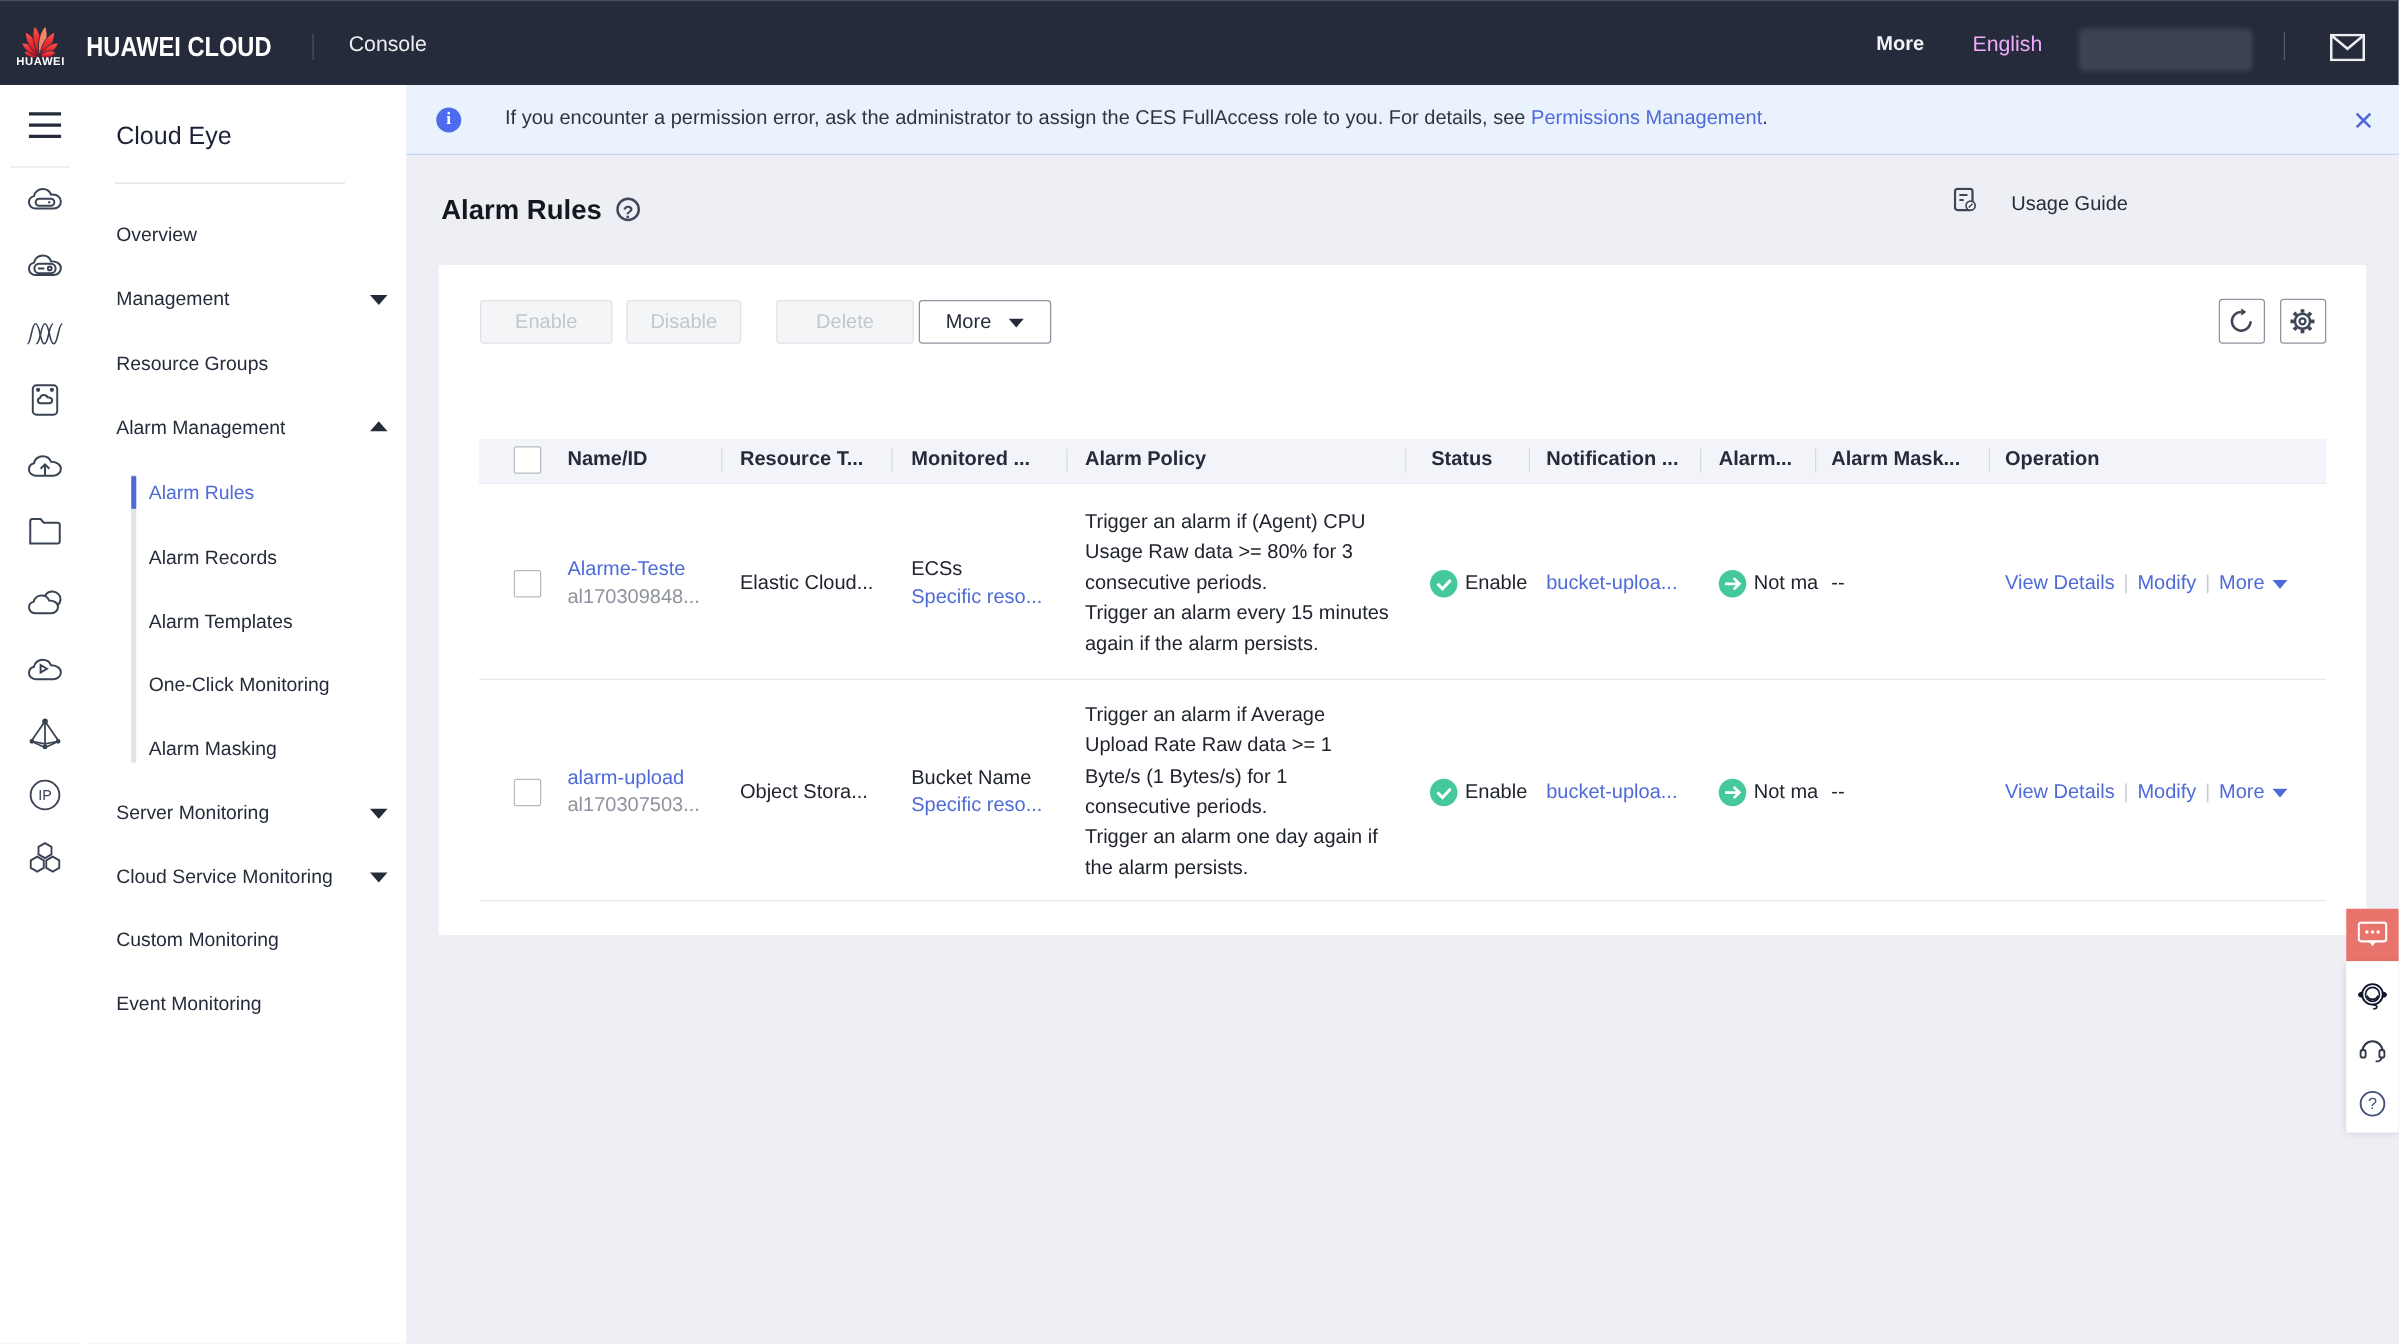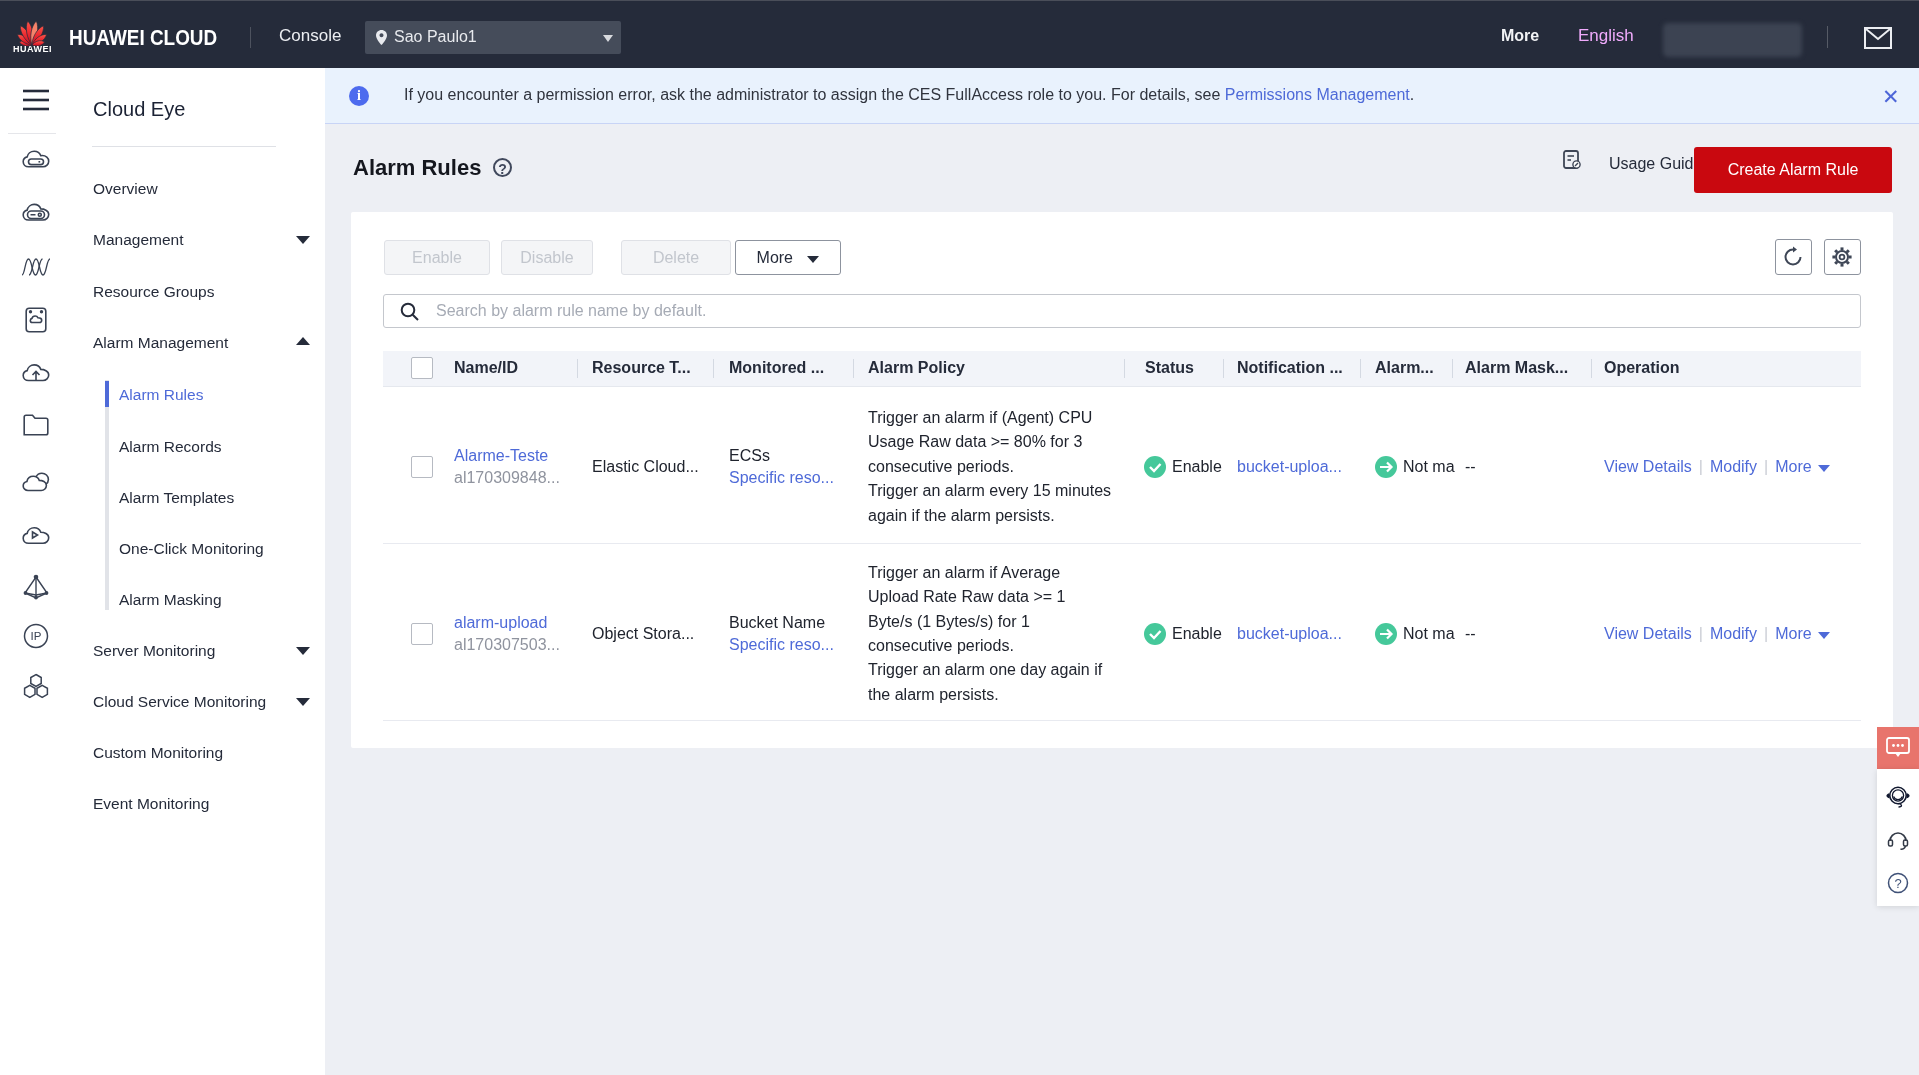--- a/index.html
+++ b/index.html
@@ -110,27 +110,20 @@
       <path d="M18.0 26.0 C15.3 18.1 17.1 7.2 22.3 1.9 C25.3 8.6 23.2 19.5 18.0 26.0 Z" fill="#f4836a"></path>
       <path d="M18.0 26.0 C18.1 18.2 23.2 9.4 29.6 6.7 C30.2 13.6 24.8 22.2 18.0 26.0 Z"></path>
       <path d="M18.0 26.0 C20.3 19.9 26.7 15.0 32.6 15.4 C31.1 21.1 24.5 25.7 18.0 26.0 Z"></path>
       <path d="M18.0 26.0 C21.0 22.0 26.6 20.4 30.6 22.9 C28.3 26.9 22.6 28.2 18.0 26.0 Z"></path>
     </g>
   </svg>
   <div class="logo-word">HUAWEI</div>
   <div class="brand">HUAWEI CLOUD</div>
   <div class="nav-sep1"></div>
   <div class="nav-console">Console</div>
-  <div class="region">
-    <svg class="pin" width="13" height="17" viewBox="0 0 13 17">
-        <path d="M6.5 1 C3.4 1 1 3.4 1 6.4 C1 10.2 6.5 16 6.5 16 C6.5 16 12 10.2 12 6.4 C12 3.4 9.6 1 6.5 1 Z M6.5 8.3 C5.4 8.3 4.5 7.4 4.5 6.3 C4.5 5.2 5.4 4.3 6.5 4.3 C7.6 4.3 8.5 5.2 8.5 6.3 C8.5 7.4 7.6 8.3 6.5 8.3 Z" fill="#e8eaee"></path>
-      </svg>
-    <div class="rtext">Sao Paulo1</div>
-    <div class="caret"></div>
-  </div>
   <div class="nav-more">More</div>
   <div class="nav-lang">English</div>
   <div class="nav-redact"></div>
   <div class="nav-sep2"></div>
   <svg class="nav-mail" width="28" height="22" viewBox="0 0 28 22">
       <rect x="1" y="1" width="26" height="20" fill="none" stroke="#eceef2" stroke-width="2"></rect>
       <path d="M2 2 L14 12 L26 2" fill="none" stroke="#eceef2" stroke-width="2"></path>
     </svg>
 </div>
 
@@ -266,21 +259,20 @@
   <div class="usage">
     <svg width="19" height="20" viewBox="0 0 19 20">
         <rect x="1" y="1" width="14" height="17" rx="2" fill="none" stroke="#3e4656" stroke-width="1.8"></rect>
         <line x1="4.5" y1="6" x2="11" y2="6" stroke="#3e4656" stroke-width="1.6"></line>
         <line x1="4.5" y1="10" x2="8" y2="10" stroke="#3e4656" stroke-width="1.6"></line>
         <circle cx="13.5" cy="14.5" r="3.6" fill="#fff" stroke="#3e4656" stroke-width="1.4"></circle>
         <line x1="12" y1="16" x2="15" y2="13" stroke="#3e4656" stroke-width="1.4"></line>
       </svg>
     <span>Usage Guide</span>
   </div>
-  <div class="btn-red">Create Alarm Rule</div>
 
   <div class="card">
     <div class="btn btn-dis" style="left:33px; top:28px; width:106px;">Enable</div>
     <div class="btn btn-dis" style="left:150px; top:28px; width:92px;">Disable</div>
     <div class="btn btn-dis" style="left:270px; top:28px; width:110px;">Delete</div>
     <div class="btn btn-more" style="left:384px; top:28px; width:106px;">More <span class="opcaret" style="border-top-color:#252b3a; margin-left:10px;"></span></div>
     <div class="btn-ico" style="left:1424px;">
       <svg width="22" height="22" viewBox="0 0 22 22" style="margin:6px;">
           <path d="M18.5 11 A7.5 7.5 0 1 1 11 3.5 L11 3.5" fill="none" stroke="#3e4656" stroke-width="2"></path>
           <path d="M11 0.5 L15 3.5 L11 6.5 Z" fill="#3e4656"></path>
@@ -296,27 +288,20 @@
               <line x1="15.8" y1="15.8" x2="17.8" y2="17.8"></line>
               <line x1="11.0" y1="17.8" x2="11.0" y2="20.6"></line>
               <line x1="6.2" y1="15.8" x2="4.2" y2="17.8"></line>
               <line x1="4.2" y1="11.0" x2="1.4" y2="11.0"></line>
               <line x1="6.2" y1="6.2" x2="4.2" y2="4.2"></line>
               <line x1="11.0" y1="4.2" x2="11.0" y2="1.4"></line>
               <line x1="15.8" y1="6.2" x2="17.8" y2="4.2"></line>
             </g>
           </g>
         </svg>
-    </div>
-    <div class="searchbar">
-      <svg width="20" height="20" viewBox="0 0 20 20">
-          <circle cx="8" cy="8" r="6.3" fill="none" stroke="#252b3a" stroke-width="2"></circle>
-          <line x1="12.7" y1="12.7" x2="18" y2="18" stroke="#252b3a" stroke-width="2"></line>
-        </svg>
-      <div class="ph">Search by alarm rule name by default.</div>
     </div>
 
     <table class="grid">
       <colgroup>
         <col style="width:60px">
           <col style="width:134px">
           <col style="width:136px">
           <col style="width:140px">
           <col style="width:271px">
           <col style="width:99px">

